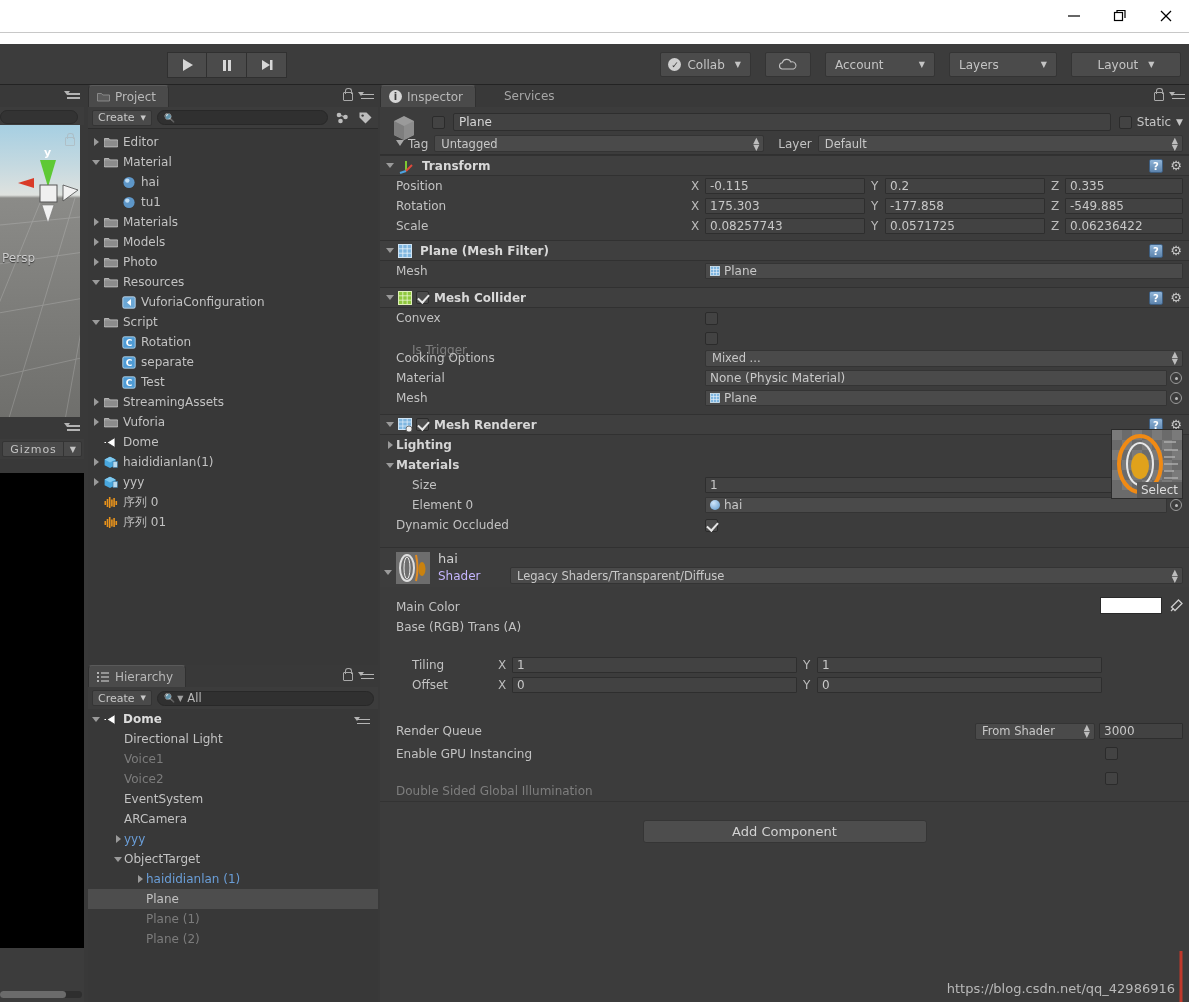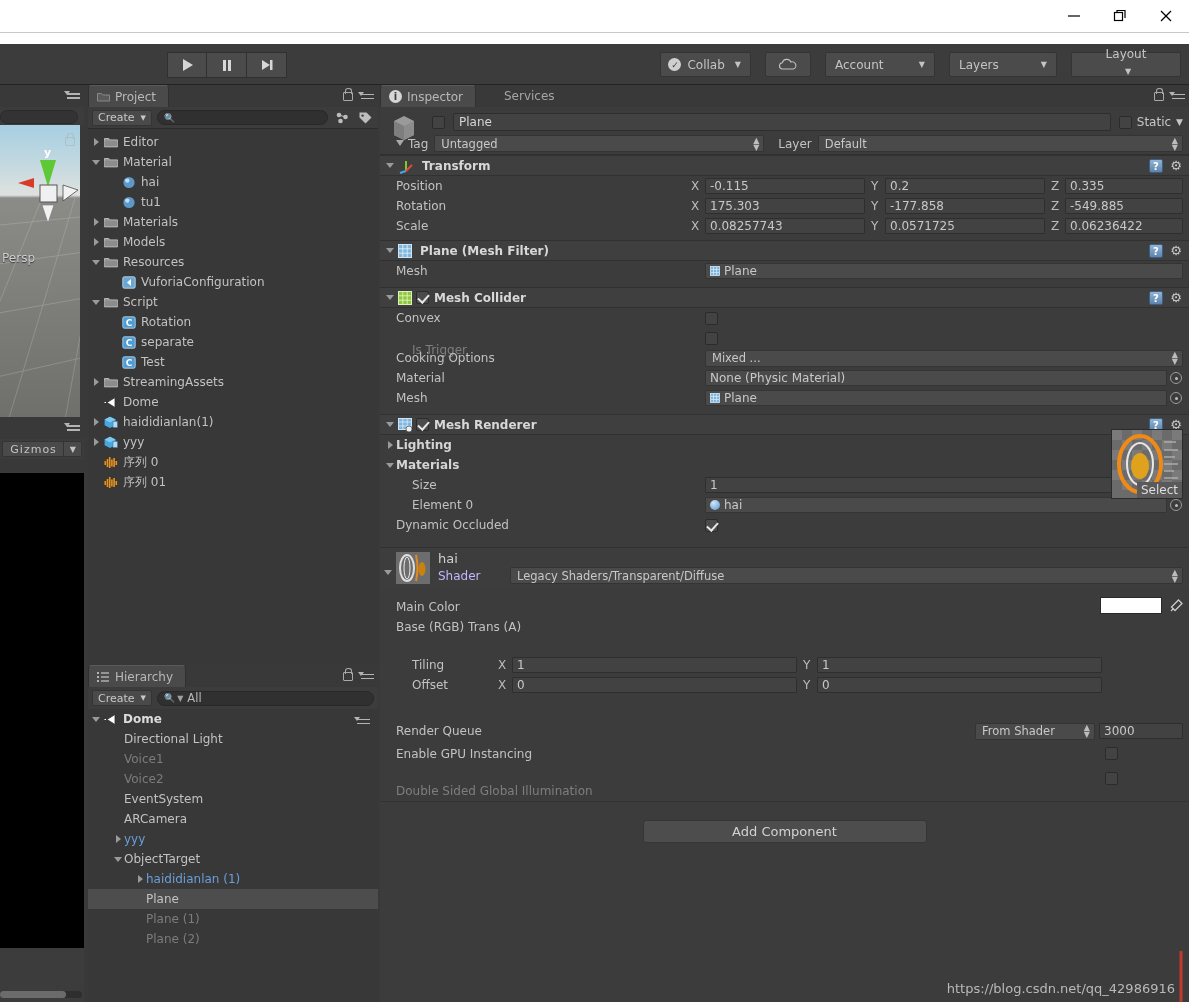--- a/index.html
+++ b/index.html
@@ -40,21 +40,21 @@
   .tb-right { position:absolute; right:8px; top:8px; display:flex; align-items:center; gap:14px; }
   .tbbtn { height:25px; background:#4b4b4b; border:1px solid #343434; border-radius:2px;
            display:flex; align-items:center; padding:0 9px; color:#c4c4c4; font-size:12px; gap:6px; }
   .tbbtn.collab { padding-left:7px; }
   .tbbtn .caret { font-size:8px; color:#c4c4c4; margin-left:4px; }
   .tick { width:13px; height:13px; border-radius:50%; background:#cfcfcf; color:#3c3c3c;
           font-size:9px; display:flex; align-items:center; justify-content:center; font-weight:bold;}
   .cloudbtn { width:46px; justify-content:center; }
   .tbbtn.account { width:110px; justify-content:space-between;}
   .tbbtn.layers  { width:108px; justify-content:space-between;}
-  .tbbtn.layout  { width:110px; justify-content:flex-end;flex-direction:column;}
+  .tbbtn.layout  { width:110px; justify-content:center;}
 
   
   .panel-tab-strip { background:#393939; height:22px; position:relative; }
   .ptab {
     position:absolute; top:0; height:22px; padding:0 12px 0 8px;
     display:flex; align-items:center; gap:5px;
     font-size:12px; color:#b8b8b8;
   }
   .ptab.active { background:#4a4a4a; border-top:1px solid #5a5a5a;
                  border-left:1px solid #303030; border-right:1px solid #303030;
@@ -442,28 +442,40 @@
             <span class="ic">
               <svg width="14" height="13">
                 <path d="M0.5 2.5 h4.3 l1.2 1.4 h7.5 v7 h-13 z" fill="#9b9b9b" stroke="#c8c8c8" stroke-width="0.8"></path>
                 <rect x="0.5" y="4.6" width="13" height="5.6" fill="#8c8c8c"></rect>
               </svg>
             </span>
             <span>Models</span>
           </div>
           <div class="trow" style="padding-left: 2px;">
             <span class="tw">
-              <span class="tri-d"></span>
+              <span class="tri-r"></span>
             </span>
             <span class="ic">
               <svg width="14" height="13">
                 <path d="M0.5 2.5 h4.3 l1.2 1.4 h7.5 v7 h-13 z" fill="#9b9b9b" stroke="#c8c8c8" stroke-width="0.8"></path>
                 <rect x="0.5" y="4.6" width="13" height="5.6" fill="#8c8c8c"></rect>
               </svg>
             </span>
+            <span>Photo</span>
+          </div>
+          <div class="trow" style="padding-left: 2px;">
+            <span class="tw">
+              <span class="tri-d"></span>
+            </span>
+            <span class="ic">
+              <svg width="14" height="13">
+                <path d="M0.5 2.5 h4.3 l1.2 1.4 h7.5 v7 h-13 z" fill="#9b9b9b" stroke="#c8c8c8" stroke-width="0.8"></path>
+                <rect x="0.5" y="4.6" width="13" height="5.6" fill="#8c8c8c"></rect>
+              </svg>
+            </span>
             <span>Resources</span>
           </div>
           <div class="trow" style="padding-left: 20px;">
             <span class="tw"></span>
             <span class="ic">
               <svg width="14" height="13">
                 <rect x="0.8" y="0.8" width="12.4" height="11.4" rx="1.5" fill="#6aa6d4" stroke="#cfe5f6" stroke-width="0.8"></rect>
                 <polygon points="9,3 5,6.5 9,10" fill="#ffffff"></polygon>
               </svg>
             </span>
@@ -515,20 +527,32 @@
             <span class="tw">
               <span class="tri-r"></span>
             </span>
             <span class="ic">
               <svg width="14" height="13">
                 <path d="M0.5 2.5 h4.3 l1.2 1.4 h7.5 v7 h-13 z" fill="#9b9b9b" stroke="#c8c8c8" stroke-width="0.8"></path>
                 <rect x="0.5" y="4.6" width="13" height="5.6" fill="#8c8c8c"></rect>
               </svg>
             </span>
             <span>StreamingAssets</span>
+          </div>
+          <div class="trow" style="padding-left: 2px;">
+            <span class="tw">
+              <span class="tri-r"></span>
+            </span>
+            <span class="ic">
+              <svg width="14" height="13">
+                <path d="M0.5 2.5 h4.3 l1.2 1.4 h7.5 v7 h-13 z" fill="#9b9b9b" stroke="#c8c8c8" stroke-width="0.8"></path>
+                <rect x="0.5" y="4.6" width="13" height="5.6" fill="#8c8c8c"></rect>
+              </svg>
+            </span>
+            <span>Vuforia</span>
           </div>
           <div class="trow" style="padding-left: 2px;">
             <span class="tw"></span>
             <span class="ic">
               <svg width="14" height="13">
                 <polygon points="11,1.5 3,6.5 11,11.5" fill="#ffffff" stroke="#2f2f2f" stroke-width="0.8"></polygon>
                 <line x1="2" y1="6.5" x2="0.5" y2="6.5" stroke="#ffffff" stroke-width="1.2"></line>
               </svg>
             </span>
             <span>Dome</span>

